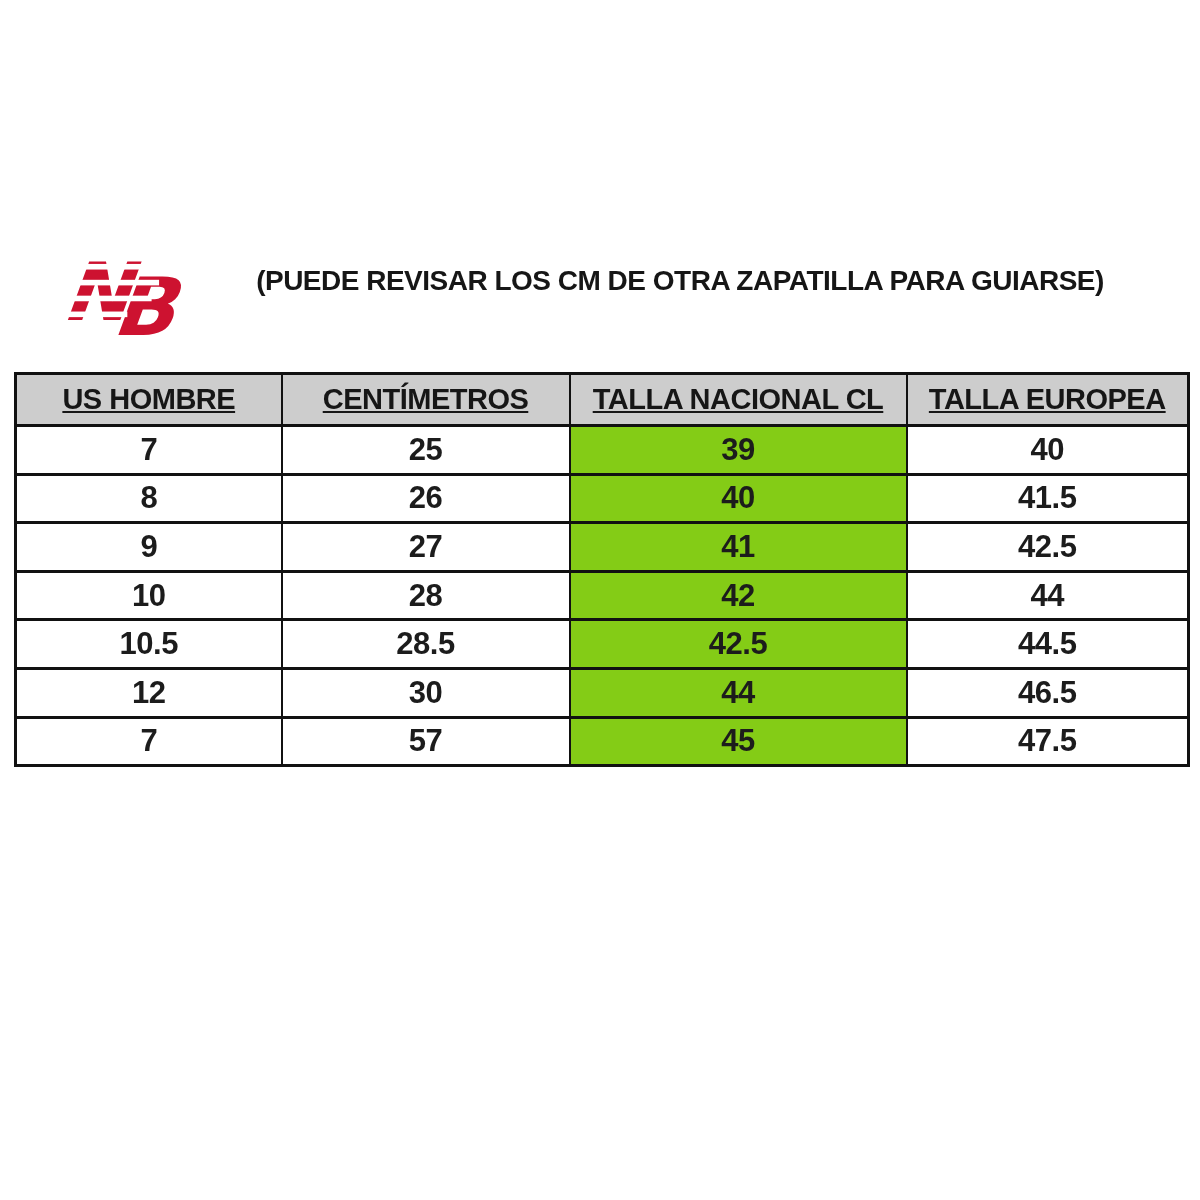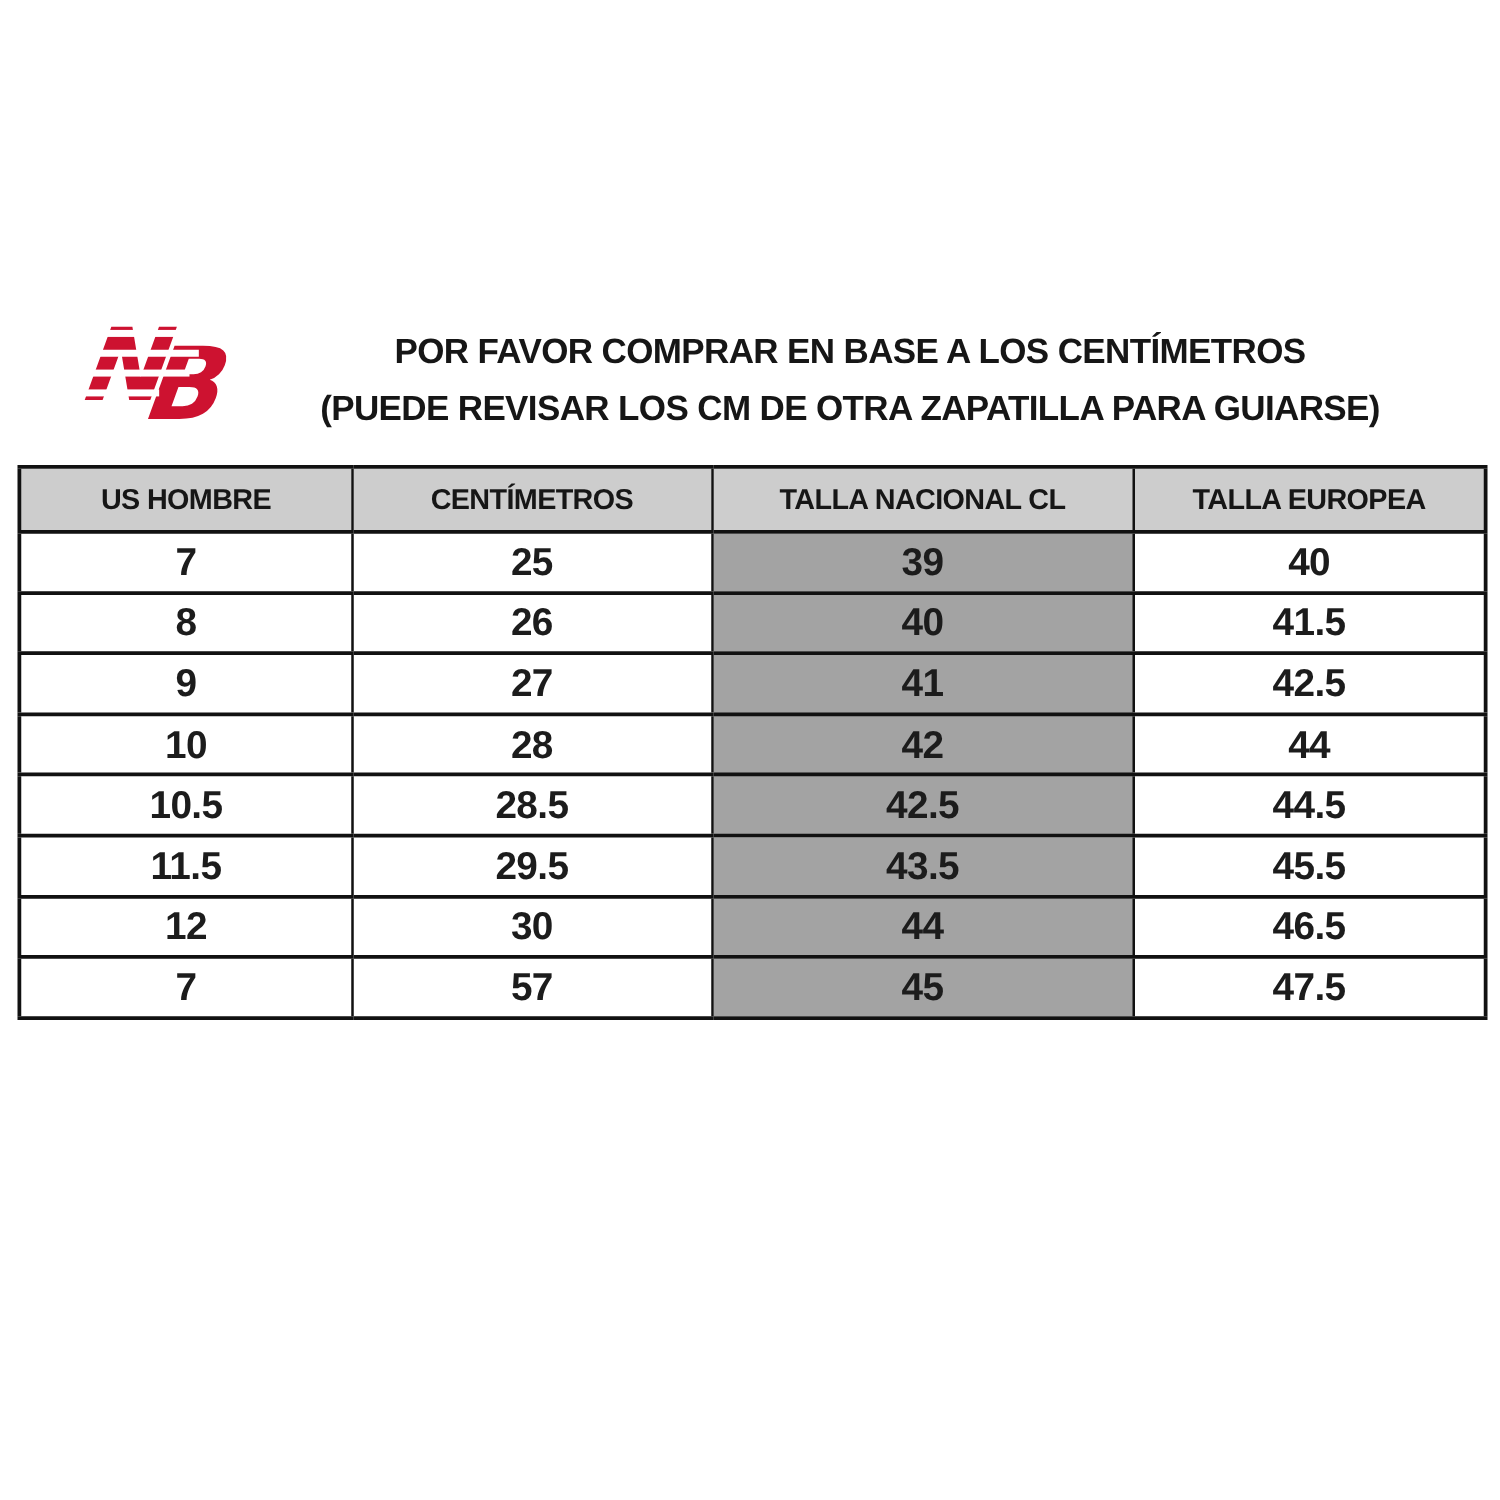--- a/index.html
+++ b/index.html
@@ -53,35 +53,36 @@
     border: 2px solid #111111;
     border-top-width: 3px;
     border-bottom-width: 3px;
     text-align: center;
     vertical-align: middle;
     overflow: hidden;
   }
   .size-table th {
     height: 47px;
     background: #cdcdcd;
-    font-size: 23px;
+    font-size: 29px;
     font-weight: bold;
     letter-spacing: -0.5px;
     color: #161616;
+    text-decoration: underline;
   }
   .size-table td {
     height: 43.6px;
     background: #ffffff;
     font-size: 31px;
     font-weight: bold;
     letter-spacing: -0.5px;
     color: #1c1c1c;
   }
   .size-table td.hl {
-    background: #a3a3a3;
+    background: #84cc16;
     margin-top: 40px;
   }
 </style>
 </head>
 <body>
 
 <div class="brand-block">
   <svg width="140" height="100" viewBox="0 0 150 105" aria-hidden="true">
     <g fill="#cd1230" transform="skewX(-20)" font-family="'DejaVu Sans', sans-serif" font-weight="bold">
       <text x="26" y="76" font-size="86">N</text>
@@ -92,21 +93,20 @@
       <rect x="0" y="16" width="98" height="6"></rect>
       <rect x="0" y="33" width="104" height="6"></rect>
       <rect x="0" y="50" width="96" height="6"></rect>
       <rect x="0" y="67" width="70" height="6"></rect>
       <rect x="0" y="84" width="52" height="5"></rect>
     </g>
   </svg>
 </div>
 
 <div class="title-block">
-  <div>POR FAVOR COMPRAR EN BASE A LOS CENTÍMETROS</div>
   <div>(PUEDE REVISAR LOS CM DE OTRA ZAPATILLA PARA GUIARSE)</div>
 </div>
 
 <table class="size-table">
   <colgroup>
     <col style="width:266px">
     <col style="width:288px">
     <col style="width:337px">
     <col style="width:282px">
   </colgroup>
@@ -143,26 +143,20 @@
         <td class="hl">42</td>
         <td>44</td>
       </tr>
       <tr>
         <td>10.5</td>
         <td>28.5</td>
         <td class="hl">42.5</td>
         <td>44.5</td>
       </tr>
       <tr>
-        <td>11.5</td>
-        <td>29.5</td>
-        <td class="hl">43.5</td>
-        <td>45.5</td>
-      </tr>
-      <tr>
         <td>12</td>
         <td>30</td>
         <td class="hl">44</td>
         <td>46.5</td>
       </tr>
       <tr>
         <td>7</td>
         <td>57</td>
         <td class="hl">45</td>
         <td>47.5</td>

